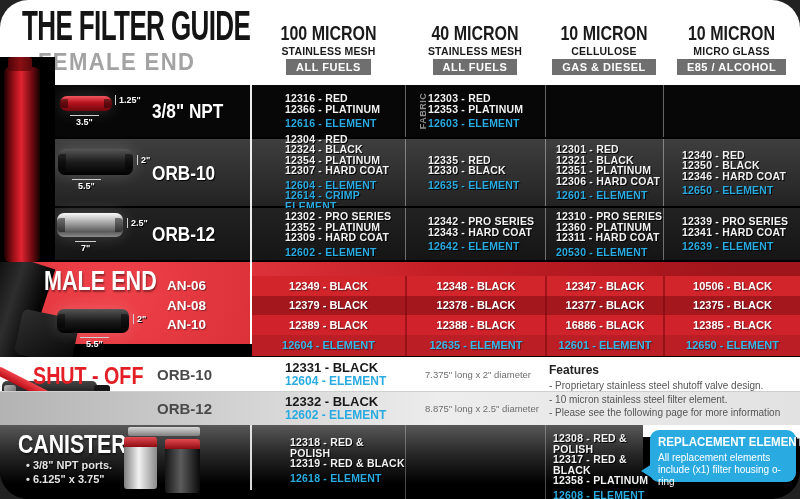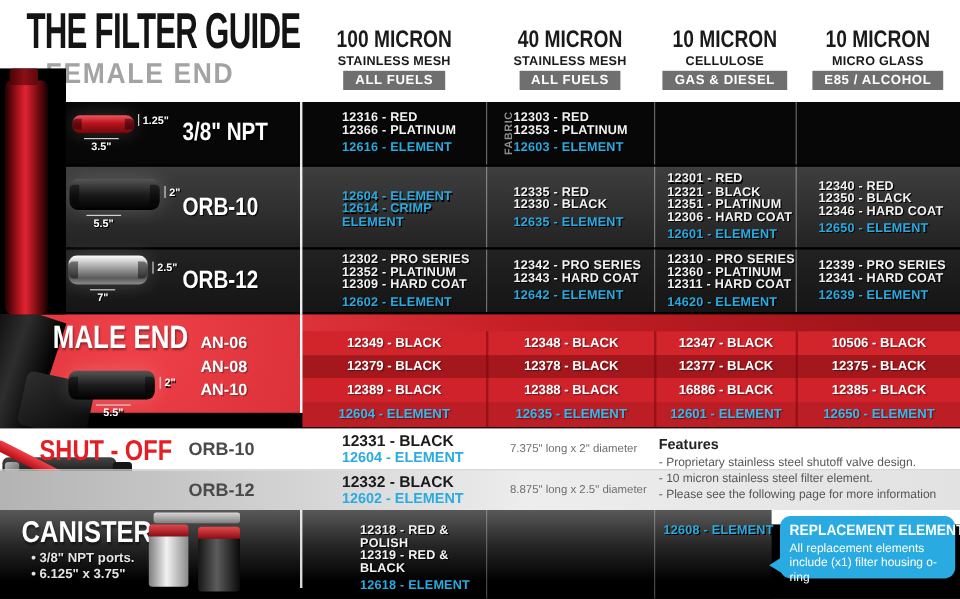--- a/index.html
+++ b/index.html
@@ -1,17 +1,17 @@
 <!DOCTYPE html>
 <html><head>
 <meta charset="utf-8">
 <style>
   * { margin:0; padding:0; box-sizing:border-box; }
   body { background:#222; font-family:"Liberation Sans", sans-serif; }
-  .page { position:relative; width:800px; height:499px; background:#000; overflow:hidden; }
+  .page { position:relative; width:800px; height:499px; background:#000; overflow:hidden;border-radius:28px; }
 
   
   .header { position:absolute; left:0; top:0; width:800px; height:85px; background:#fff; }
   .title { position:absolute; left:22px; top:2px; font-size:42px; font-weight:bold; color:#141414;
            letter-spacing:-1px; transform:scaleX(.62); transform-origin:left top; white-space:nowrap; }
   .subtitle { position:absolute; left:38px; top:48px; font-size:24px; font-weight:bold; color:#a3a3a3;
               letter-spacing:1.5px; transform:scaleX(.92); transform-origin:left top; white-space:nowrap; }
   .hcols { position:absolute; left:252px; top:22px; width:548px; display:flex; }
   .hcol { text-align:center; }
   .micron { font-size:20px; font-weight:bold; color:#1a1a1a; transform:scaleX(.8); white-space:nowrap; }
@@ -118,21 +118,21 @@
   
   .can-sec { position:absolute; left:0; top:425px; width:643px; height:74px;
              background:linear-gradient(180deg,#585858 0%,#262626 40%,#000 80%); }
   .can-title { position:absolute; left:18px; top:5px; font-size:25px; font-weight:bold; color:#fff;
                transform:scaleX(.85); transform-origin:left top; white-space:nowrap; text-shadow:1px 2px 2px rgba(0,0,0,.5); }
   .can-bullets { position:absolute; left:26px; top:33px; white-space:pre-line; font-size:11px; font-weight:bold;
                  color:#e4e4e4; line-height:14px; text-shadow:1px 1px 0 #000; }
   .can-cells { position:absolute; left:252px; top:0; width:548px; height:100%; display:flex; }
   .can-cells .cell { justify-content:flex-start; padding-top:12px; }
   .can-cells .c2, .can-cells .c3 { border-left:1px solid rgba(255,255,255,.28); }
-  .can-cells .c1 { padding-left:48px; } .can-cells .c3 { padding-left:7px; padding-top:8px; }
+  .can-cells .c1 { padding-left:38px; } .can-cells .c3 { padding-left:7px; padding-top:8px; }
   .callout { position:absolute; left:650px; top:5px; width:146px; height:52px; background:#29abe2;
              border-radius:9px; padding:5px 8px; z-index:2; }
   .callout:before { content:""; position:absolute; left:-9px; bottom:4px; border-right:11px solid #29abe2;
                     border-top:7px solid transparent; border-bottom:7px solid transparent; }
   .callout .ct { font-size:12.5px; font-weight:bold; color:#fff; transform:scaleX(.92); transform-origin:left top; white-space:nowrap; }
   .callout .cb { font-size:10px; color:#fff; line-height:12px; margin-top:3px; }
   .can-sec .vline { background:rgba(255,255,255,.85); height:88%; }
 </style>
 </head>
 <body>
@@ -191,20 +191,24 @@
     </div>
 
     <div class="frow r2">
       <div class="cell col-label">
         <div class="thumb t-black"></div>
         <span class="dim bracket-r" style="left:137px; top:16px;">2"</span>
         <span class="dim bracket-b" style="left:72px; top:40px;">5.5"</span>
         <div class="row-label">ORB-10</div>
       </div>
       <div class="cell c1">
+        <div class="parts">12304 - RED
+12324 - BLACK
+12354 - PLATINUM
+12307 - HARD COAT</div>
         <div class="els">12604 - ELEMENT
 12614 - CRIMP ELEMENT</div>
       </div>
       <div class="cell c2">
         <div class="parts">12335 - RED
 12330 - BLACK</div>
         <div class="els">12635 - ELEMENT</div>
       </div>
       <div class="cell c3">
         <div class="parts">12301 - RED
@@ -236,21 +240,21 @@
       </div>
       <div class="cell c2">
         <div class="parts">12342 - PRO SERIES
 12343 - HARD COAT</div>
         <div class="els">12642 - ELEMENT</div>
       </div>
       <div class="cell c3">
         <div class="parts">12310 - PRO SERIES
 12360 - PLATINUM
 12311 - HARD COAT</div>
-        <div class="els">14620 - ELEMENT</div>
+        <div class="els">20530 - ELEMENT</div>
       </div>
       <div class="cell c4">
         <div class="parts">12339 - PRO SERIES
 12341 - HARD COAT</div>
         <div class="els">12639 - ELEMENT</div>
       </div>
     </div>
 
     <div class="vline"></div>
   </div>
@@ -362,20 +366,23 @@
         </div>
     </div>
     <div class="can-cells">
       <div class="cell c1">
         <div class="parts">12318 - RED &amp; POLISH
 12319 - RED &amp; BLACK</div>
         <div class="els">12618 - ELEMENT</div>
       </div>
       <div class="cell c2"></div>
       <div class="cell c3">
+        <div class="parts">12308 - RED &amp; POLISH
+12317 - RED &amp; BLACK
+12358 - PLATINUM</div>
         <div class="els">12608 - ELEMENT</div>
       </div>
       <div class="cell c4"></div>
     </div>
     <div class="callout">
       <div class="ct">REPLACEMENT ELEMENTS</div>
       <div class="cb">All replacement elements include (x1) filter housing o-ring</div>
     </div>
     <div class="vline"></div>
   </div>

